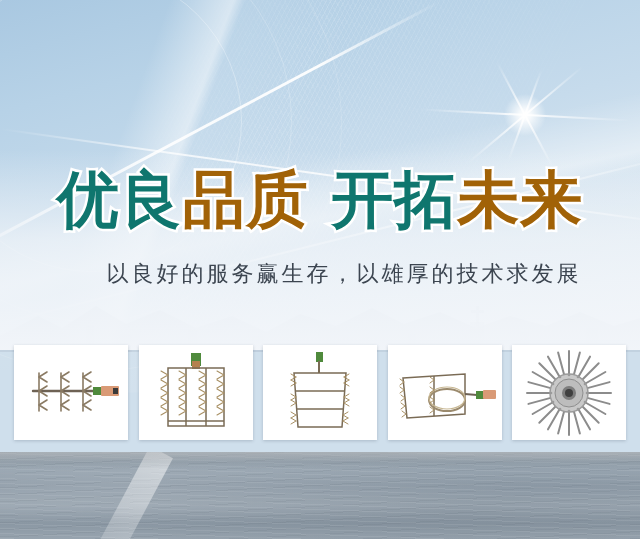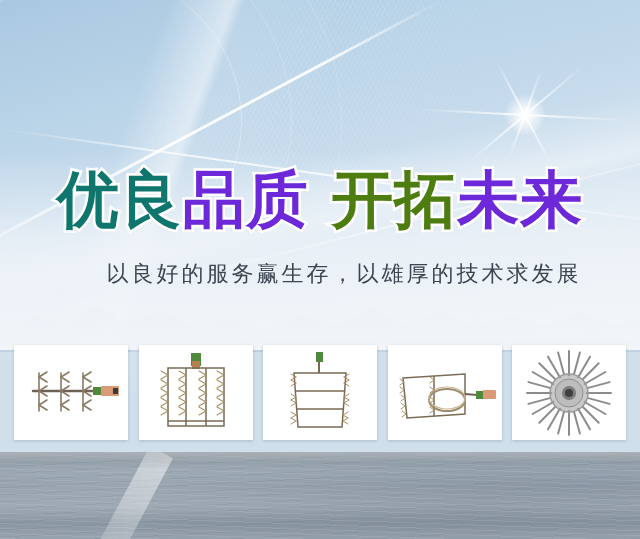--- a/index.html
+++ b/index.html
@@ -121,22 +121,22 @@
     font-size:62px;line-height:72px;font-weight:bold;letter-spacing:1px;
     white-space:nowrap;
     font-family:"DejaVu Sans","Liberation Sans",sans-serif;
   }
   .headline span{
     -webkit-text-stroke:5px #ffffff;
     paint-order:stroke fill;
     text-shadow:0 1px 0 rgba(255,255,255,.9);
   }
   .hl-blue{color:#0f766e;}
-  .hl-black{color:#6d28d9;margin-top:21px;}
-  .hl-orange{color:#4d7c0f;}
+  .hl-black{color:#a16207;margin-top:21px;}
+  .hl-orange{color:#0f766e;}
   .hl-gap{-webkit-text-stroke:0;color:transparent;}
 
   
   .subtitle{
     position:absolute;left:0;top:258px;width:640px;text-align:center;
     font-size:22px;line-height:32px;color:#3c4550;letter-spacing:3px;
     font-family:"DejaVu Sans","Liberation Sans",sans-serif;
     white-space:nowrap;
     padding-left:24px;
   }

